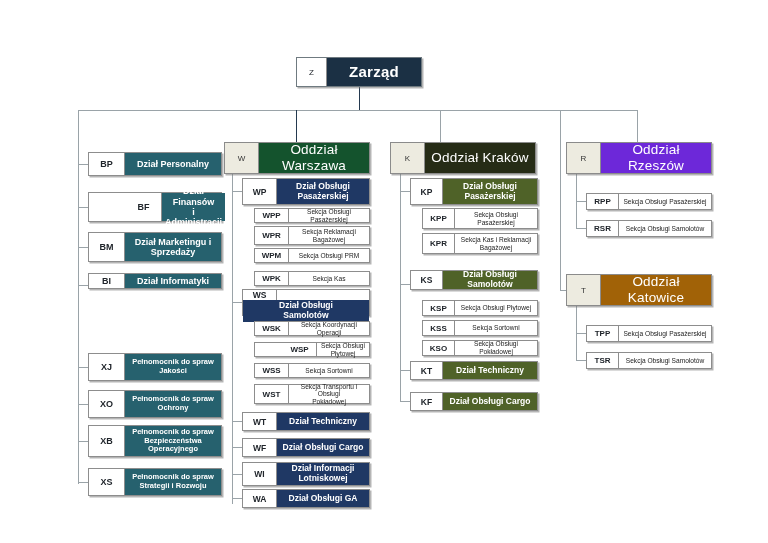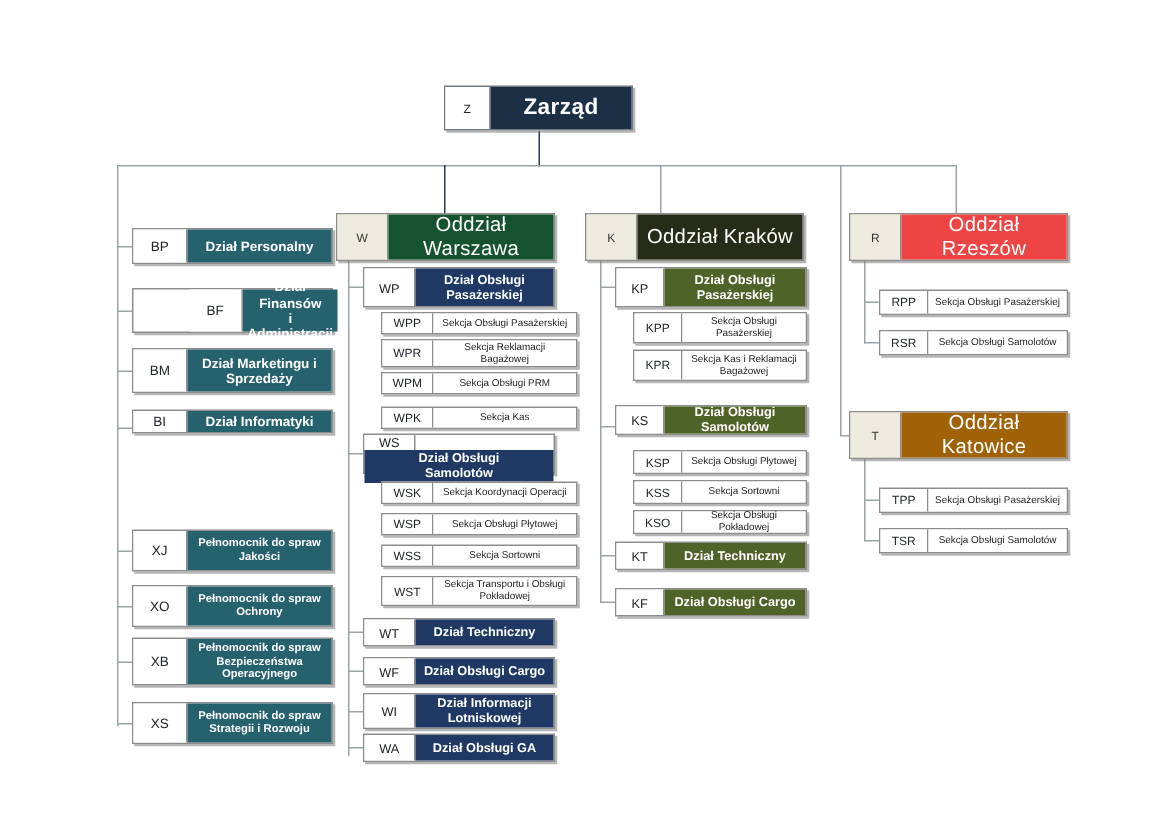--- a/index.html
+++ b/index.html
@@ -27,21 +27,21 @@
     box-sizing:border-box;
     border:1px solid #8d8d8d;
     background:#ffffff;
     box-shadow:1.5px 1.5px 0 rgba(120,120,120,.55);
   }
   .node .code{
     display:flex;align-items:center;justify-content:center;
     box-sizing:border-box;
     background:#ffffff;
     border-right:1px solid #8d8d8d;
-    font-weight:400;
+    font-weight:700;
     color:#20252b;
     flex:0 0 auto;
   }
   .node .label{
     display:flex;align-items:center;justify-content:center;
     text-align:center;
     box-sizing:border-box;
     flex:1 1 auto;
     line-height:1.15;
     padding:1px 3px;
@@ -60,31 +60,31 @@
 
   
   .branch{height:32px;border-color:#8b8b8b;}
   .branch .code{width:34px;background:#edebe0;font-size:8px;font-weight:400;color:#333;}
   .branch .label{color:#ffffff;font-size:13.5px;font-weight:400;letter-spacing:.2px;}
   .branch.warszawa{left:224px;top:142px;width:146px;}
   .branch.warszawa .label{background:#14532d;}
   .branch.krakow{left:390px;top:142px;width:146px;}
   .branch.krakow .label{background:#262c16;}
   .branch.rzeszow{left:566px;top:142px;width:146px;}
-  .branch.rzeszow .label{background:#ef4444;}
+  .branch.rzeszow .label{background:#6d28d9;}
   .branch.katowice{left:566px;top:274px;width:146px;}
   .branch.katowice .label{background:#a16207;}
 
   
   .dept-navy{left:242px;width:128px;}
   .dept-navy .code{width:34px;font-size:8.5px;}
   .dept-navy .label{background:#1f3864;color:#ffffff;font-size:8.5px;font-weight:700;}
 
   
-  .sec-w{left:254px;width:131px;}
+  .sec-w{left:254px;width:116px;}
   .sec-w .code{width:34px;font-size:8px;}
   .sec-w .label{background:#ffffff;color:#1c1c1c;font-size:6.6px;}
 
   
   .dept-olive{left:410px;width:128px;}
   .dept-olive .code{width:32px;font-size:8.5px;}
   .dept-olive .label{background:#4f6228;color:#ffffff;font-size:8.5px;font-weight:700;}
 
   
   .sec-k{left:422px;width:116px;}
@@ -209,21 +209,21 @@
   </div>
 
   <div class="node dept-navy" style="top:289px;height:27px;flex-direction:column;">
     <div class="code">WS</div>
     <div class="label">Dział Obsługi<br>Samolotów</div>
   </div>
   <div class="node sec-w" style="top:321px;height:15px;">
     <div class="code">WSK</div>
     <div class="label">Sekcja Koordynacji Operacji</div>
   </div>
-  <div class="node sec-w" style="top:342px;height:15px;">
+  <div class="node sec-w" style="top:342px;height:15px;padding-left:28px;">
     <div class="code">WSP</div>
     <div class="label">Sekcja Obsługi Płytowej</div>
   </div>
   <div class="node sec-w" style="top:363px;height:15px;">
     <div class="code">WSS</div>
     <div class="label">Sekcja Sortowni</div>
   </div>
   <div class="node sec-w" style="top:384px;height:20px;">
     <div class="code">WST</div>
     <div class="label">Sekcja Transportu i Obsługi<br>Pokładowej</div>

